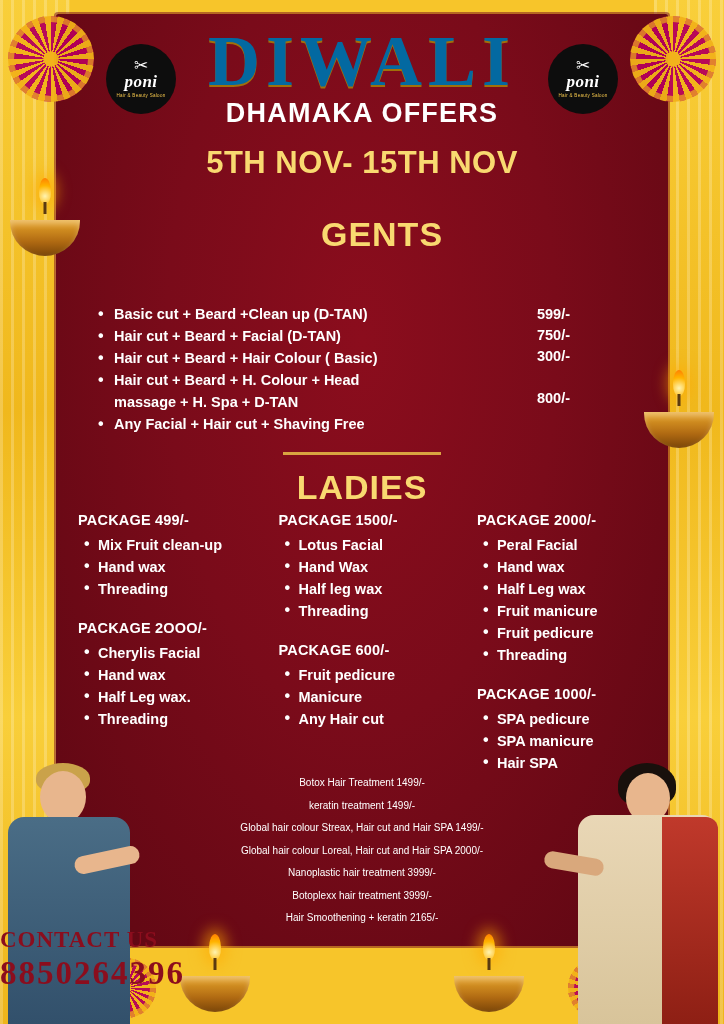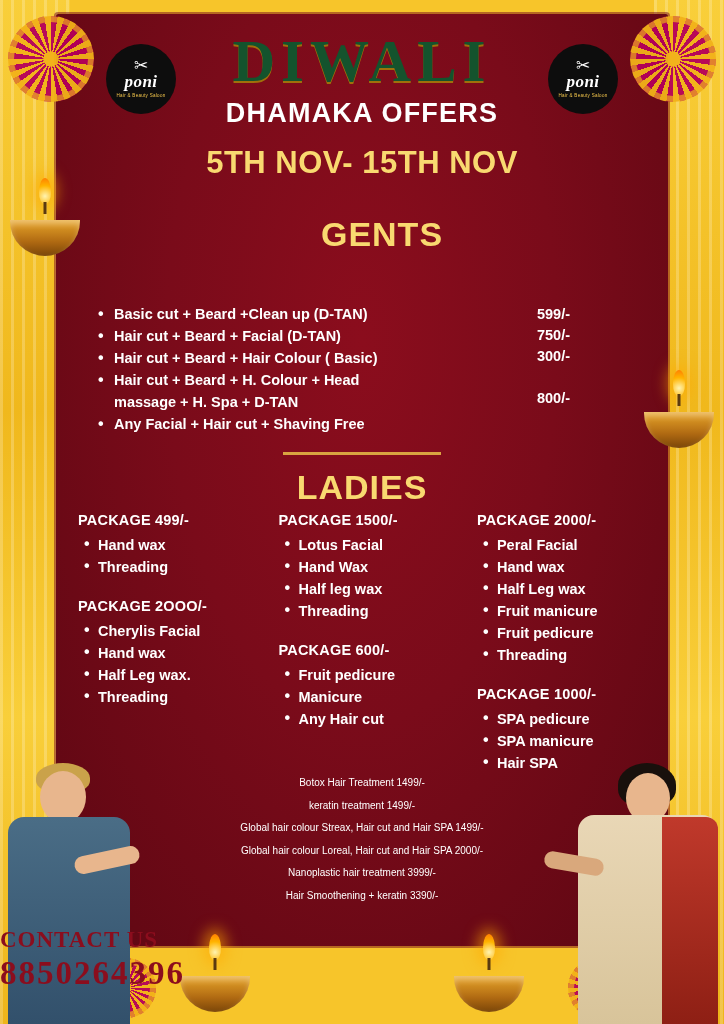--- a/index.html
+++ b/index.html
@@ -47,21 +47,21 @@
   }
   .logo.l1 { left: 50px; }
   .logo.l2 { right: 50px; }
   .logo .scissors { font-size: 17px; line-height: 12px; color: #ffffff; }
   .logo .brand { font-family: "Liberation Serif", serif; font-size: 17px; font-style: italic; font-weight: bold; letter-spacing: .5px; }
   .logo .sub { font-size: 4.5px; color: #f6c84c; letter-spacing: .3px; margin-top: 1px; }
 
   .title1 {
     position: absolute; left: 0; right: 0; top: 18px; text-align: center;
     font-family: "Liberation Serif", serif;
-    font-size: 59px; font-weight: bold; color: #14532d;
+    font-size: 72px; font-weight: bold; color: #0369a1;
     letter-spacing: 6px; line-height: 58px;
     text-shadow: 0 2px 0 #a0700a;
   }
   .title2 {
     position: absolute; left: 0; right: 0; top: 84px; text-align: center;
     font-size: 27px; font-weight: bold; color: #ffffff; letter-spacing: 1.2px;
   }
   .dates {
     position: absolute; left: 0; right: 0; top: 145px; text-align: center;
     font-size: 31px; font-weight: bold; color: #f9d970; letter-spacing: .5px;
@@ -269,20 +269,21 @@
   </div>
 
   <div class="divider"></div>
 
   <div class="section-title ladies-title">LADIES</div>
 
   <div class="cols">
     <div class="col c1">
       <div class="pkg-head">PACKAGE 499/-</div>
       <ul class="pkg-list">
+        <li>Mix Fruit clean-up</li>
         <li>Hand wax</li>
         <li>Threading</li>
       </ul>
       <div class="pkg-head">PACKAGE 2OOO/-</div>
       <ul class="pkg-list">
         <li>Cherylis Facial</li>
         <li>Hand wax</li>
         <li>Half Leg wax.</li>
         <li>Threading</li>
       </ul>
@@ -322,21 +323,22 @@
       </ul>
     </div>
   </div>
 
   <div class="treatments">
     <div>Botox Hair Treatment 1499/-</div>
     <div>keratin treatment 1499/-</div>
     <div>Global hair colour Streax, Hair cut and Hair SPA 1499/-</div>
     <div>Global hair colour Loreal, Hair cut and Hair SPA 2000/-</div>
     <div>Nanoplastic hair treatment 3999/-</div>
-    <div>Hair Smoothening + keratin 3390/-</div>
+    <div>Botoplexx hair treatment 3999/-</div>
+    <div>Hair Smoothening + keratin 2165/-</div>
   </div>
 
   <div class="model male">
     <div class="m-hair"></div>
     <div class="m-head"></div>
     <div class="m-body"></div>
     <div class="arm"></div>
   </div>
 
   <div class="model female">

